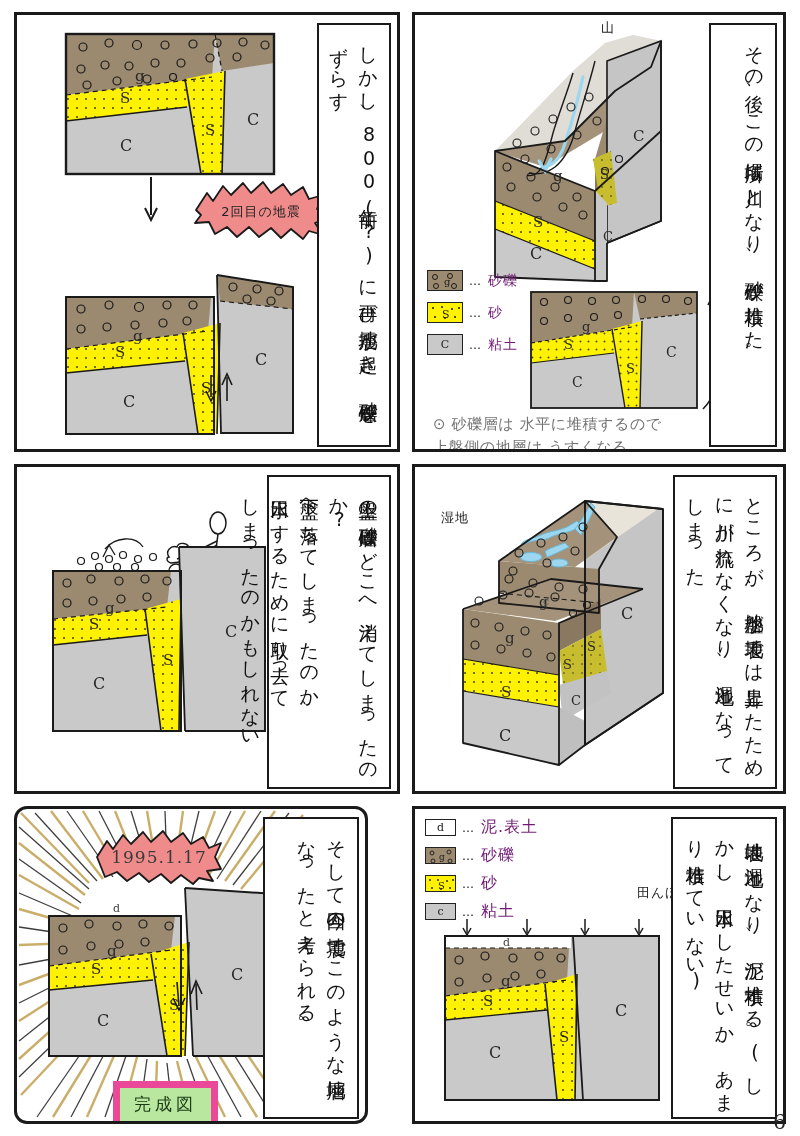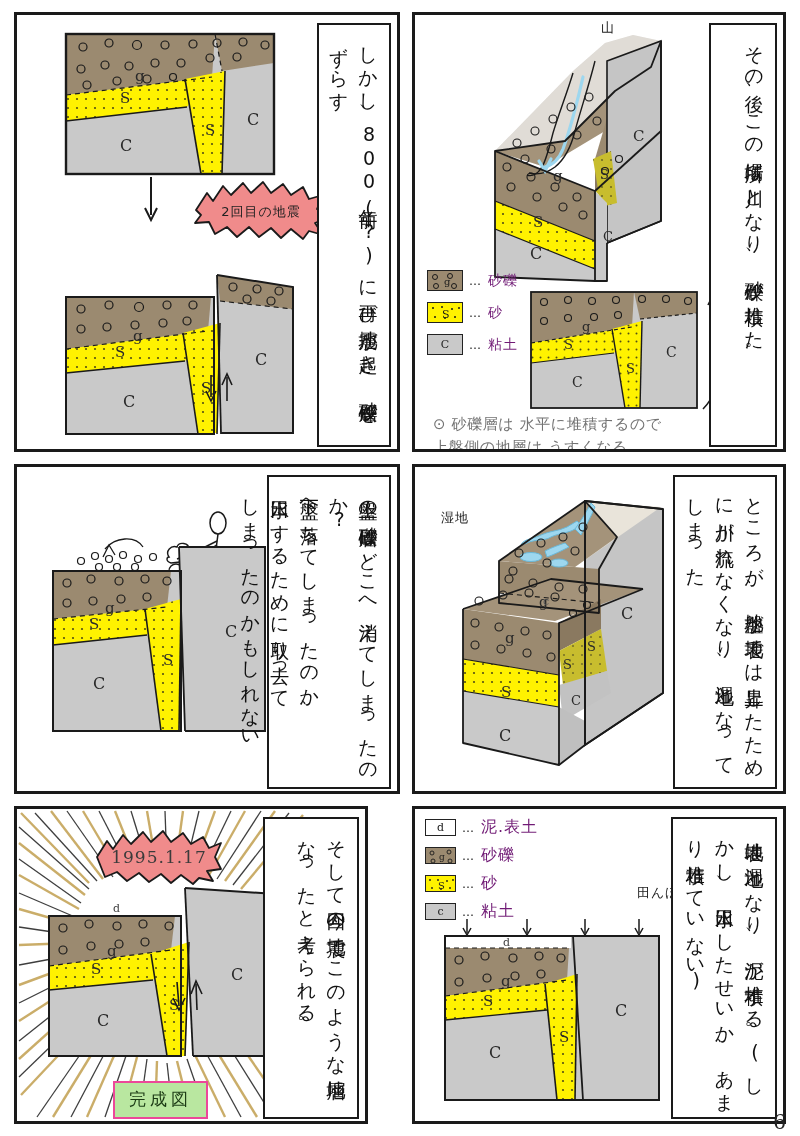--- a/index.html
+++ b/index.html
@@ -16,21 +16,21 @@
   .panel {
     position: absolute;
     border: 3px solid #1a1a1a;
     background: #ffffff;
     overflow: hidden;
   }
   #panel-1 { left:14px;  top:12px;  width:386px; height:440px; }
   #panel-2 { left:412px; top:12px;  width:374px; height:440px; }
   #panel-3 { left:14px;  top:464px; width:386px; height:330px; }
   #panel-4 { left:412px; top:464px; width:374px; height:330px; }
-  #panel-5 { left:14px;  top:806px; width:354px; height:318px; }
+  #panel-5 { left:14px;  top:806px; width:354px; height:318px;border-radius:13px; }
   #panel-6 { left:412px; top:806px; width:374px; height:318px; }
 
   
   .vtext {
     position:absolute;
     border: 2px solid #1a1a1a;
     background:#fff;
     writing-mode: vertical-rl;
     text-orientation: upright;
     font-family: "DejaVu Sans", sans-serif;
@@ -72,21 +72,21 @@
   .note {
     position:absolute; font-size:15px; color:#737373;
     line-height:1.5; letter-spacing:0.6px; white-space:pre-line;
   }
   .plain-label {
     position:absolute; font-size:13px; color:#1b1b1b; letter-spacing:1px;
     white-space:nowrap;
   }
   .tag-complete {
     position:absolute;
-    border:2px solid #ec4899; background:#b9e7a0;
+    border:7px solid #ec4899; background:#b9e7a0;
     font-size:17px; letter-spacing:4px; color:#1b3a14;
     padding:5px 14px 6px 14px;
   }
 </style>
 </head>
 <body>
 
 <div class="page">
 
   <div class="panel" id="panel-1">

